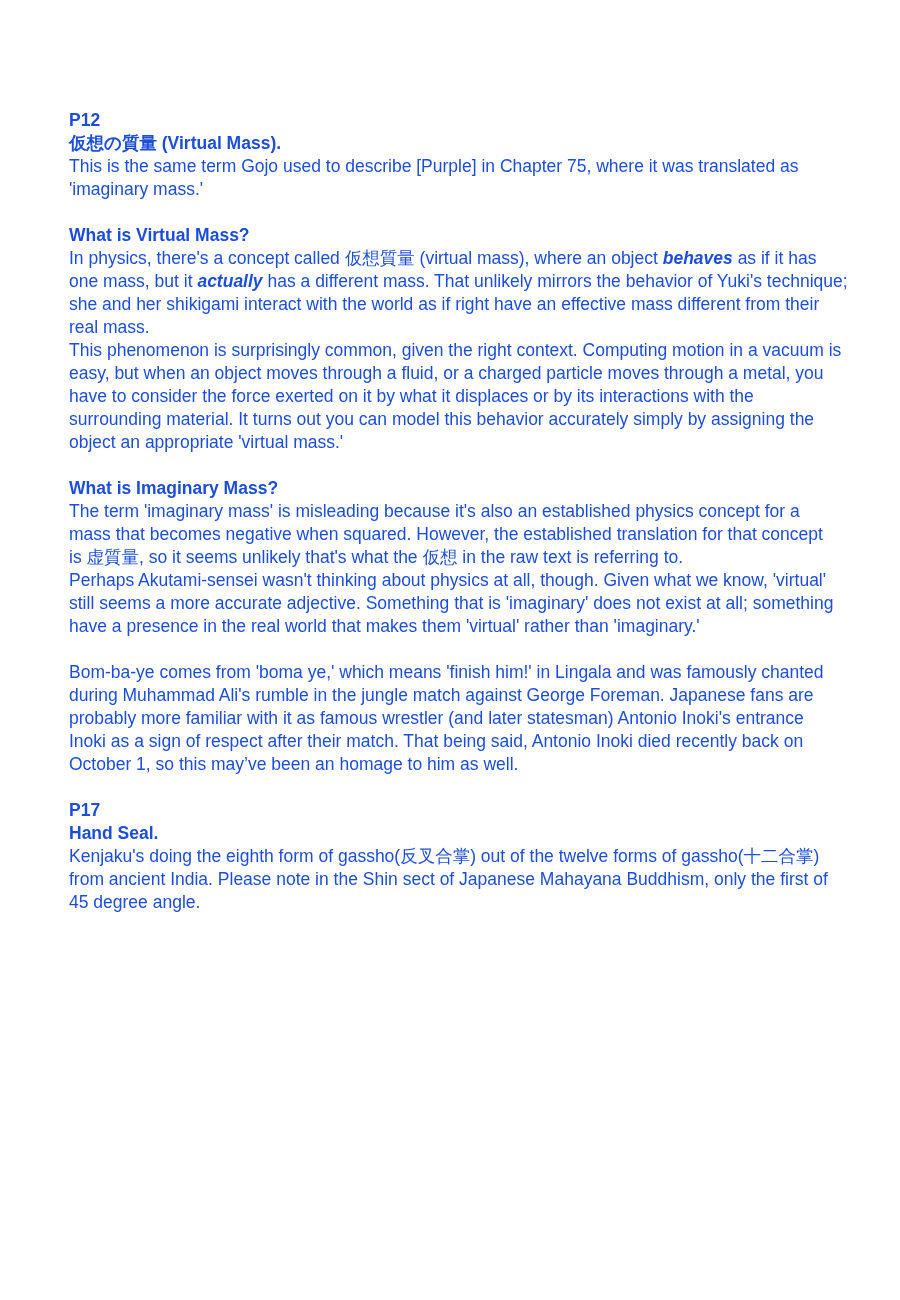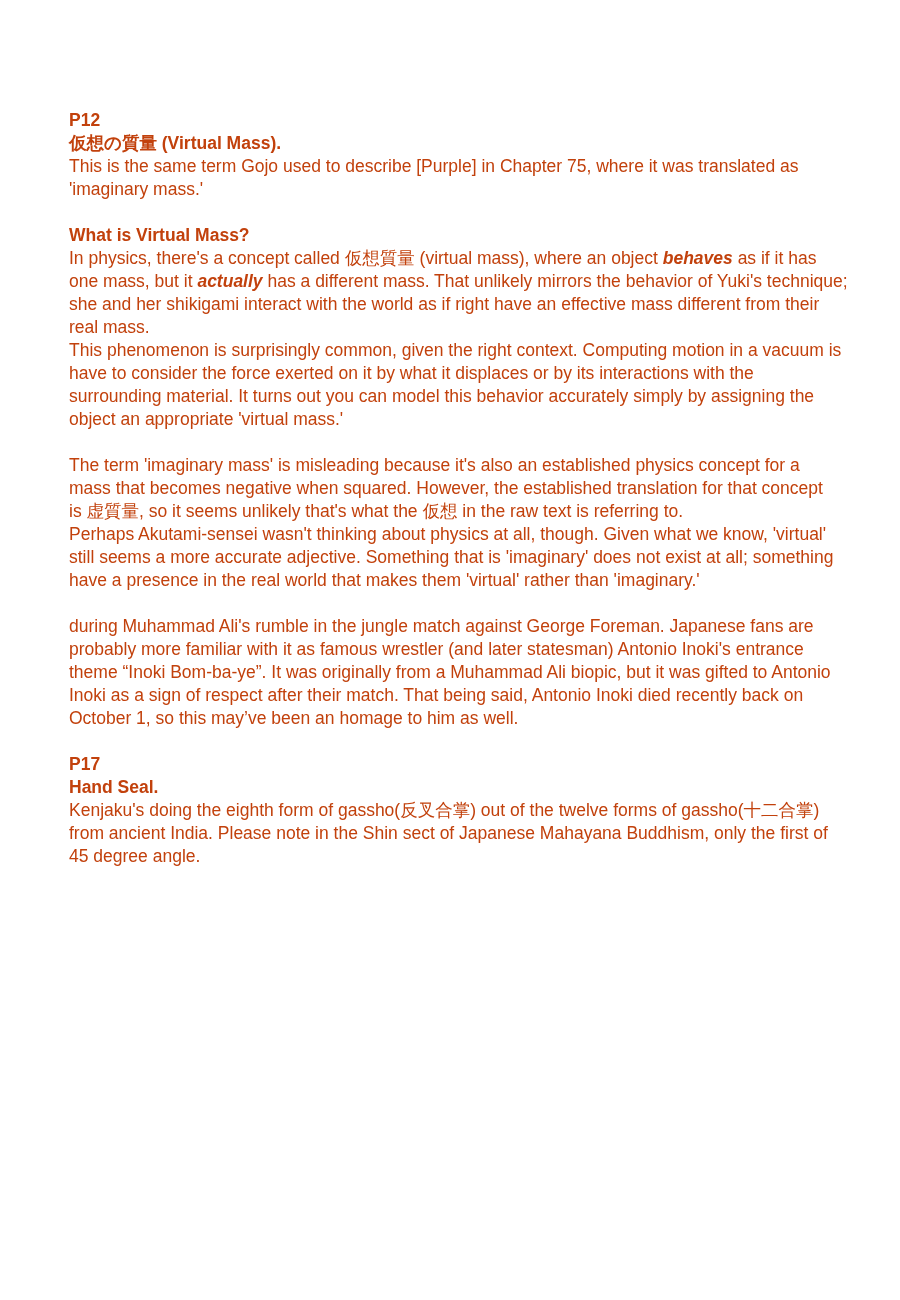--- a/index.html
+++ b/index.html
@@ -48,46 +48,48 @@
   .watermark span {
     text-shadow: 0 0 1px rgba(180,180,180,0.55), 0 0 3px rgba(255,255,255,0.9);
   }
   .watermark span:nth-child(odd)  { position: relative; top: -2px; }
   .watermark span:nth-child(even) { position: relative; top: 2px; }
 </style>
 </head>
 <body>
 
 <div class="page">
-  <div class="doc" style="color: #c2410c;">
+  <div class="doc" style="color: #1d4ed8;">
       <div class="line"><span class="seg b">P12</span></div>
       <div class="line"><span class="seg b">仮想の質量 (Virtual Mass).</span></div>
       <div class="line"><span class="seg">This is the same term Gojo used to describe [Purple] in Chapter 75, where it was translated as</span></div>
       <div class="line"><span class="seg">'imaginary mass.'</span></div>
       <div class="line spacer"></div>
       <div class="line"><span class="seg b">What is Virtual Mass?</span></div>
       <div class="line"><span class="seg">In physics, there's a concept called 仮想質量 (virtual mass), where an object </span><span class="seg bi">behaves</span><span class="seg"> as if it has</span></div>
       <div class="line"><span class="seg">one mass, but it </span><span class="seg bi">actually</span><span class="seg"> has a different mass. That unlikely mirrors the behavior of Yuki's technique;</span></div>
       <div class="line"><span class="seg">she and her shikigami interact with the world as if right have an effective mass different from their</span></div>
       <div class="line"><span class="seg">real mass.</span></div>
       <div class="line"><span class="seg">This phenomenon is surprisingly common, given the right context. Computing motion in a vacuum is</span></div>
+      <div class="line"><span class="seg">easy, but when an object moves through a fluid, or a charged particle moves through a metal, you</span></div>
       <div class="line"><span class="seg">have to consider the force exerted on it by what it displaces or by its interactions with the</span></div>
       <div class="line"><span class="seg">surrounding material. It turns out you can model this behavior accurately simply by assigning the</span></div>
       <div class="line"><span class="seg">object an appropriate 'virtual mass.'</span></div>
       <div class="line spacer"></div>
+      <div class="line"><span class="seg b">What is Imaginary Mass?</span></div>
       <div class="line"><span class="seg">The term 'imaginary mass' is misleading because it's also an established physics concept for a</span></div>
       <div class="line"><span class="seg">mass that becomes negative when squared. However, the established translation for that concept</span></div>
       <div class="line"><span class="seg">is 虚質量, so it seems unlikely that's what the 仮想 in the raw text is referring to.</span></div>
       <div class="line"><span class="seg">Perhaps Akutami-sensei wasn't thinking about physics at all, though. Given what we know, 'virtual'</span></div>
       <div class="line"><span class="seg">still seems a more accurate adjective. Something that is 'imaginary' does not exist at all; something</span></div>
       <div class="line"><span class="seg">have a presence in the real world that makes them 'virtual' rather than 'imaginary.'</span></div>
       <div class="line spacer"></div>
+      <div class="line"><span class="seg">Bom-ba-ye comes from 'boma ye,' which means 'finish him!' in Lingala and was famously chanted</span></div>
       <div class="line"><span class="seg">during Muhammad Ali's rumble in the jungle match against George Foreman. Japanese fans are</span></div>
       <div class="line"><span class="seg">probably more familiar with it as famous wrestler (and later statesman) Antonio Inoki's entrance</span></div>
-      <div class="line"><span class="seg">theme “Inoki Bom-ba-ye”. It was originally from a Muhammad Ali biopic, but it was gifted to Antonio</span></div>
       <div class="line"><span class="seg">Inoki as a sign of respect after their match. That being said, Antonio Inoki died recently back on</span></div>
       <div class="line"><span class="seg">October 1, so this may’ve been an homage to him as well.</span></div>
       <div class="line spacer"></div>
       <div class="line"><span class="seg b">P17</span></div>
       <div class="line"><span class="seg b">Hand Seal.</span></div>
       <div class="line"><span class="seg">Kenjaku's doing the eighth form of gassho(反叉合掌) out of the twelve forms of gassho(十二合掌)</span></div>
       <div class="line"><span class="seg">from ancient India. Please note in the Shin sect of Japanese Mahayana Buddhism, only the first of</span></div>
       <div class="line"><span class="seg">45 degree angle.</span></div>
     </div>
   <div class="watermark" title="LikeManga.io"><span style="color: rgb(248, 162, 94);">L</span><span style="color: rgb(242, 222, 90);">i</span><span style="color: rgb(244, 144, 142);">k</span><span style="color: rgb(105, 219, 105);">e</span><span style="color: rgb(248, 162, 94);">M</span><span style="color: rgb(246, 224, 94);">a</span><span style="color: rgb(185, 167, 239);">n</span><span style="color: rgb(102, 212, 106);">g</span><span style="color: rgb(246, 133, 201);">a</span><span style="color: rgb(107, 166, 242);">.</span><span style="color: rgb(246, 133, 201);">i</span><span style="color: rgb(240, 87, 93);">o</span></div>

